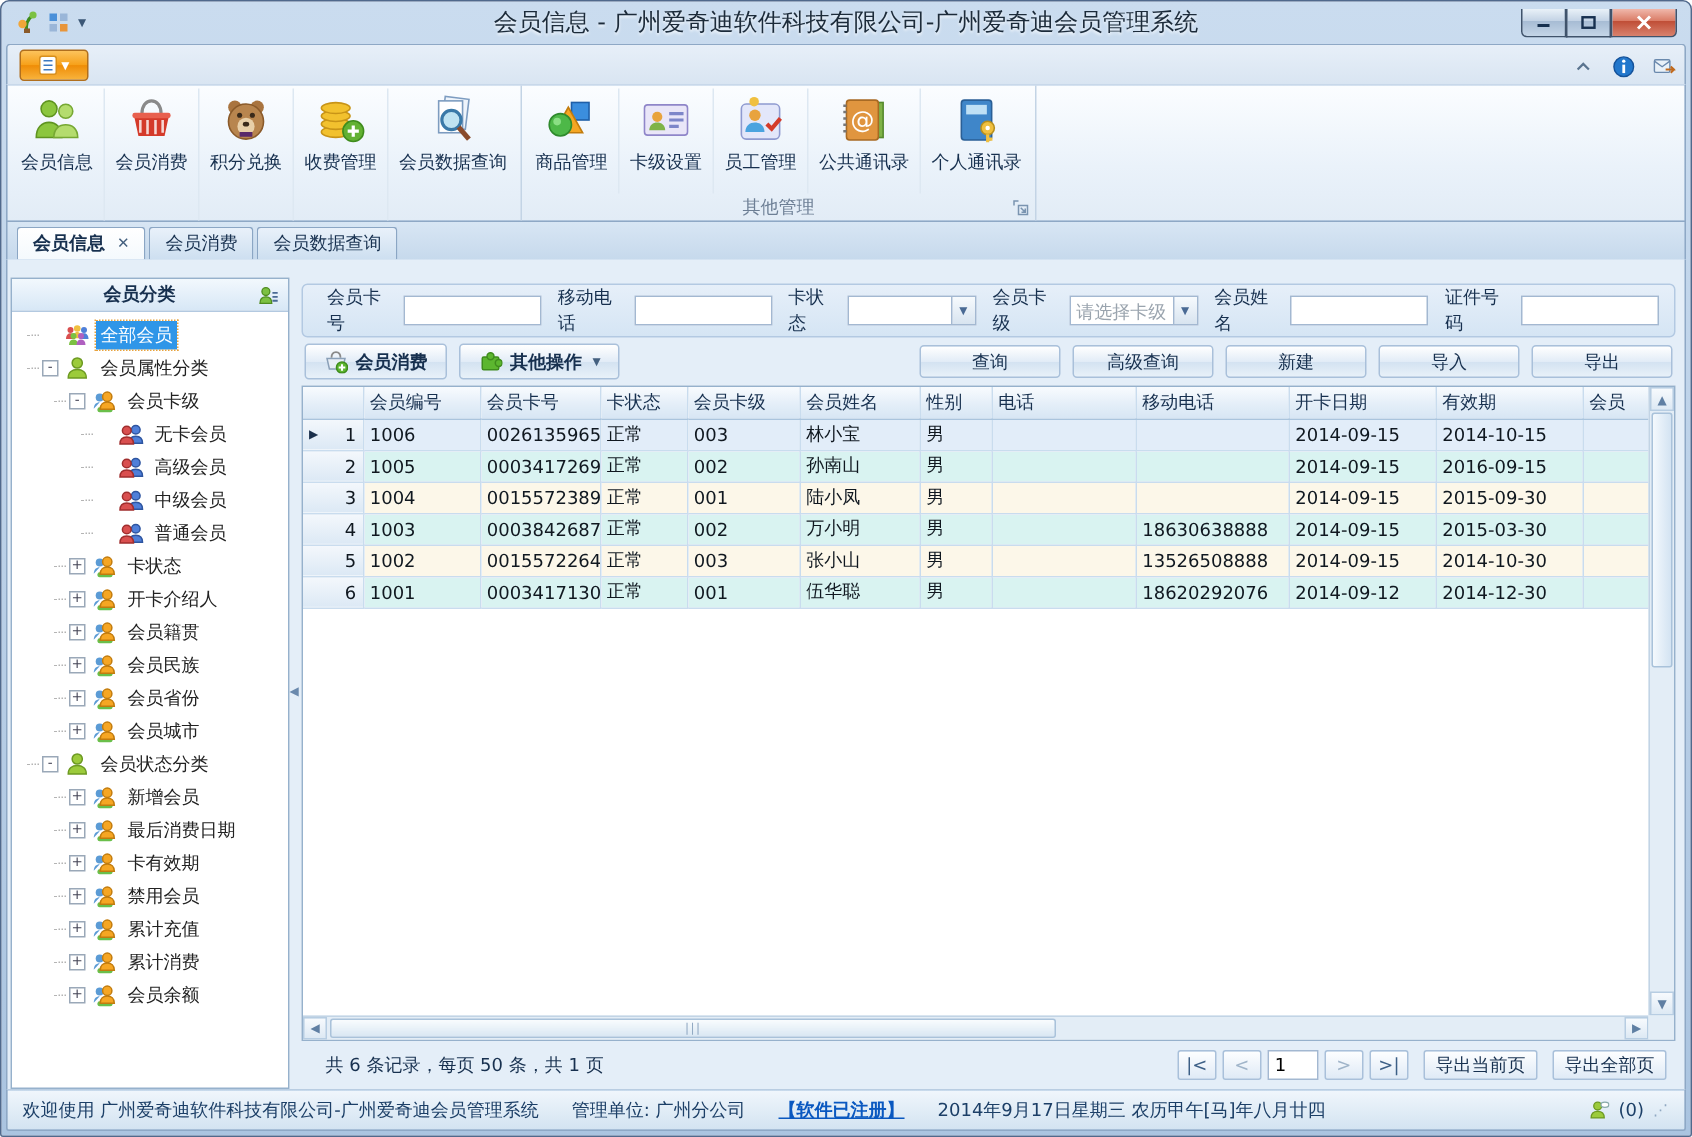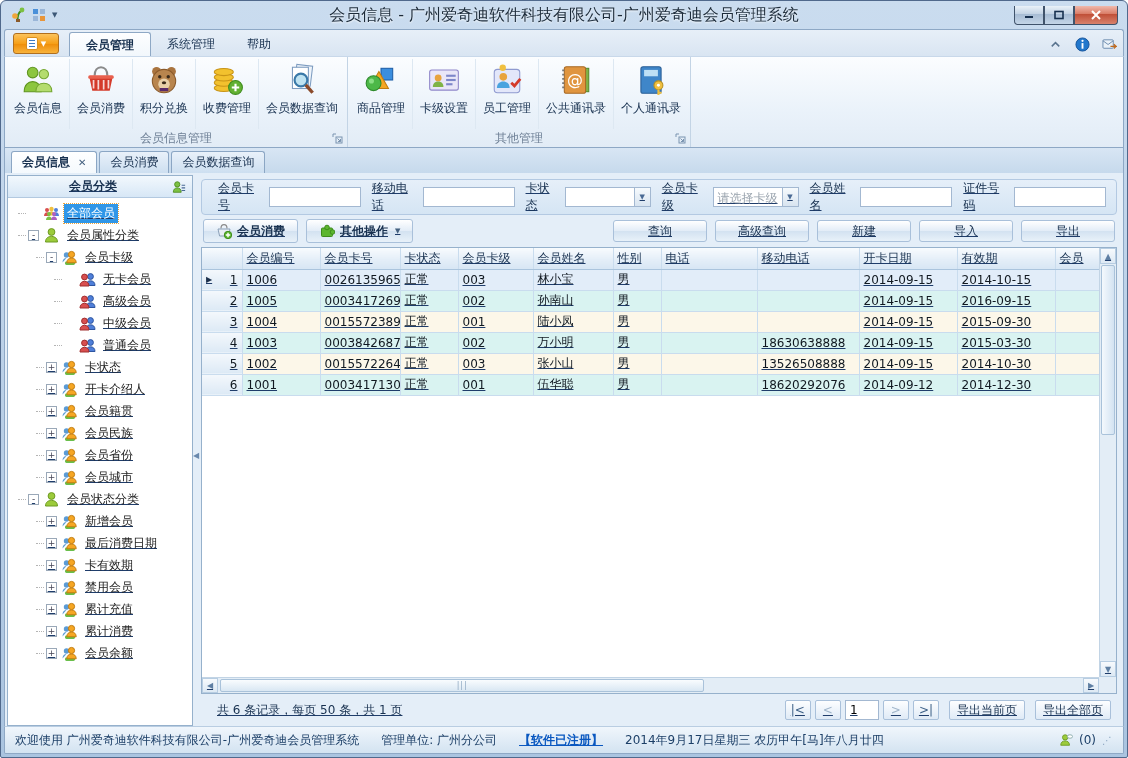--- a/index.html
+++ b/index.html
@@ -62,21 +62,21 @@
   .doctabs { height:25px; background:linear-gradient(#d8e6f4,#c6d9ec); border-left:1px solid #8ea8c5;
     border-right:1px solid #8ea8c5; display:flex; align-items:flex-end; padding:3px 4px 0 6px; gap:2px; }
   .dtab { height:22px; padding:3px 10px; border:1px solid #8ba6c4; border-bottom:none;
     border-radius:3px 3px 0 0; background:linear-gradient(#e9f1fa,#cddff0); display:flex; gap:8px;
     align-items:center; color:#17304f; }
   .dtab.active { background:linear-gradient(#ffffff,#f4f9fd); font-weight:bold; }
   .dtab .x { font-size:10px; color:#44607f; font-weight:bold; }
 
   
   .content { flex:1; display:flex; background:#e4eef8; border:1px solid #8ea8c5; border-top:none;
-    border-bottom:none; padding:2px 2px 0 2px; min-height:0;text-decoration:underline; }
+    border-bottom:none; padding:12px 2px 0 2px; min-height:0; }
 
   
   .sidebar { width:186px; background:#fff; border:1px solid #96b1cc; display:flex; flex-direction:column; }
   .sidebar-header { height:22px; background:linear-gradient(#f2f8fd,#d7e7f6); border-bottom:1px solid #b3c9e0;
     display:flex; align-items:center; padding:0 6px; font-weight:bold; color:#17304f; }
   .sidebar-header .ht { flex:1; text-align:center; }
   .sidebar-header .icon svg { width:14px; height:14px; display:block; }
   .tree { flex:1; overflow:hidden; padding:4px 0 0 6px; }
   .titem { height:22px; display:flex; align-items:center; white-space:nowrap; }
   .titem .pad { flex:none; }
@@ -215,25 +215,20 @@
 
   <div class="tabrow">
     <div class="appbtn">
       <span class="glyph">
           <i></i>
           <i></i>
           <i></i>
         </span>
       <span class="caret">▼</span>
     </div>
-    <div class="ribbon-tabs">
-        <div class="rtab active">会员管理</div>
-        <div class="rtab">系统管理</div>
-        <div class="rtab">帮助</div>
-      </div>
     <div class="tabrow-right">
       <span class="icon">
           <svg viewBox="0 0 16 16">
             <path d="M4 10l4-4 4 4" stroke="#5a748f" stroke-width="1.6" fill="none"></path>
           </svg>
         </span>
       <span class="icon">
           <svg viewBox="0 0 16 16">
             <circle cx="8" cy="8" r="7" fill="#2277cc" stroke="#14529a"></circle>
             <rect x="7" y="6.5" width="2" height="6" fill="#fff"></rect>
@@ -309,30 +304,20 @@
             <span class="icon">
               <svg viewBox="0 0 32 32">
                 <rect x="10" y="2" width="15" height="19" fill="#eef4fb" stroke="#7d9cc0" transform="rotate(7 17 11)"></rect>
                 <rect x="7" y="4" width="15" height="20" fill="#fff" stroke="#7d9cc0"></rect>
                 <circle cx="15" cy="16" r="6" fill="#bfe3f2" stroke="#3a79a8" stroke-width="2"></circle>
                 <line x1="19.5" y1="20.5" x2="26" y2="28" stroke="#8a4a2a" stroke-width="3.2"></line>
               </svg>
             </span>
             <span>会员数据查询</span>
           </div>
-        </div>
-        <div class="rgroup-footer">
-          <span>会员信息管理</span>
-          <span class="launcher">
-            <svg viewBox="0 0 11 11">
-              <path d="M1 4V1h3" stroke="#7a94b0" fill="none"></path>
-              <rect x="4" y="4" width="6" height="6" fill="none" stroke="#7a94b0"></rect>
-              <path d="M5.5 5.5l3 3M8.5 6v2.5H6" stroke="#7a94b0" fill="none"></path>
-            </svg>
-          </span>
         </div>
       </div>
       <div class="rgroup">
         <div class="rgroup-buttons">
           <div class="rbtn">
             <span class="icon">
               <svg viewBox="0 0 32 32">
                 <rect x="16" y="5" width="11" height="11" fill="#3b8ede" stroke="#1f5fa8"></rect>
                 <path d="M14 8l9 16H5z" fill="#f5a623" stroke="#c27c0e"></path>
                 <circle cx="9" cy="19" r="7" fill="#4db848" stroke="#2f8a2d"></circle>

